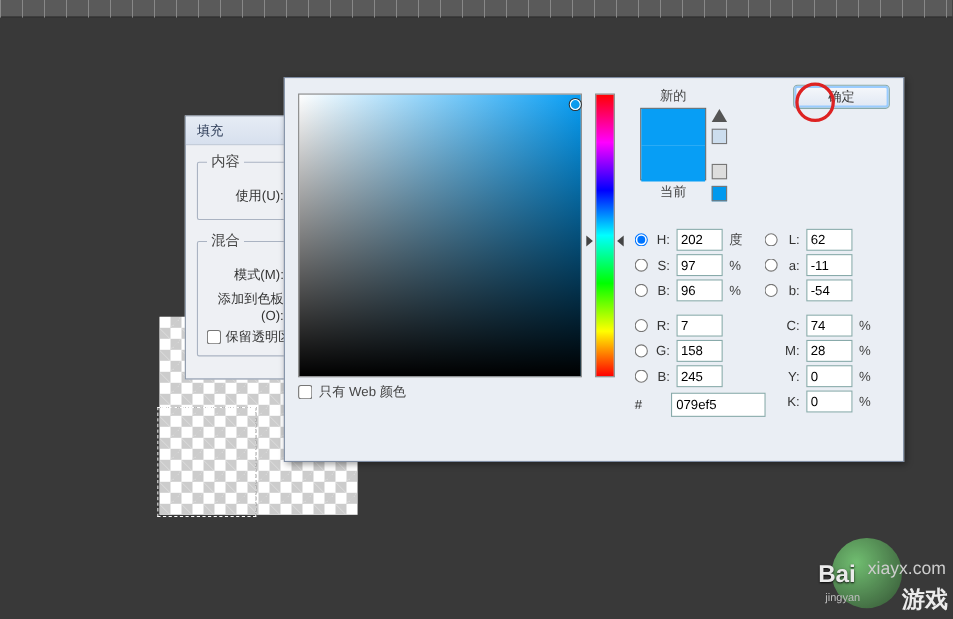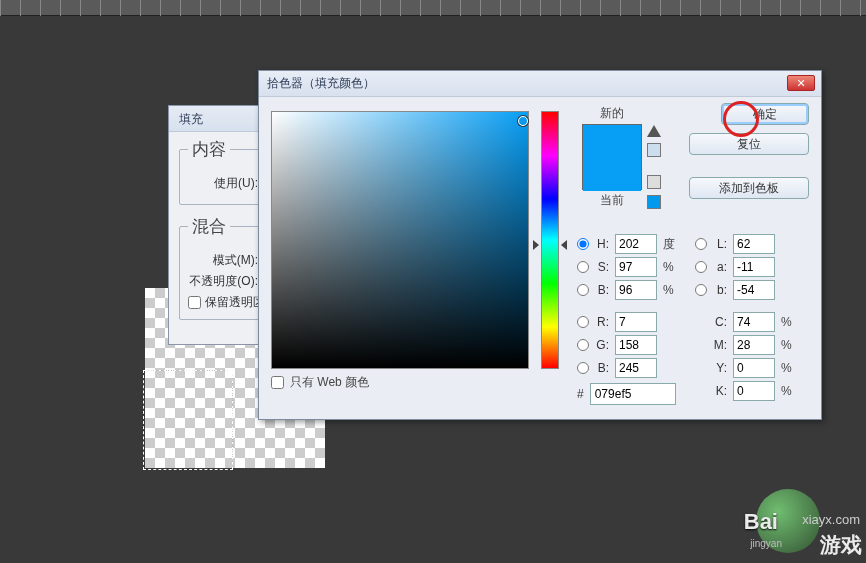--- a/index.html
+++ b/index.html
@@ -15,21 +15,21 @@
     background-size:20px 20px;
     background-position:0 0,0 10px,10px -10px,-10px 0;
     background-color:#fff; }
   .selection { position:absolute; left:-2px; top:82px; width:90px; height:100px; border:1px dashed #000; outline:1px dashed #fff; outline-offset:-1px; }
 
   
   .dlg-fill { position:absolute; left:168px; top:105px; width:300px; height:240px; background:#eef0f4; border:1px solid #8a96a8; }
   .dlg-fill .title { background:linear-gradient(#e6ecf5,#d7e0ee); height:26px; line-height:26px; padding-left:10px; font-size:12px; color:#2b3a55; border-bottom:1px solid #c0c9d8; }
   .dlg-fill .body { padding:6px 10px 10px 10px; font-size:12px; color:#333; }
   fieldset { border:1px solid #aab3c2; border-radius:2px; margin-bottom:10px; padding:10px 8px 8px 8px; }
-  legend { padding:0 4px; font-size:17px; color:#444; }
+  legend { padding:0 4px; font-size:13px; color:#444; }
   .row { display:flex; align-items:center; gap:4px; margin:4px 0; }
   .row label.right { text-align:right; width:70px; }
   .chk { display:flex; align-items:center; gap:4px; }
   input[type=checkbox]{width:13px;height:13px;}
 
   
   .dlg-color { position:absolute; left:258px; top:70px; width:564px; height:350px; background:#eaeef4; border:1px solid #7e8ca2; box-shadow:2px 2px 6px rgba(0,0,0,.4); }
   .dlg-color .titlebar { background:linear-gradient(#e8edf6,#d8e1ef); height:26px; display:flex; align-items:center; padding-left:8px; font-size:12px; color:#2b3a55; border-bottom:1px solid #c0c9d8; position:relative; }
   .closebtn { position:absolute; right:6px; top:4px; width:28px; height:16px; background:linear-gradient(#e87,#c33); color:#fff; font-size:11px; text-align:center; line-height:15px; border:1px solid #a22; border-radius:2px; cursor:pointer; }
   .cp-body { position:relative; padding:8px; font-size:12px; color:#333; }
@@ -61,28 +61,28 @@
   .ok-ring { position:absolute; right:50px; top:-2px; width:36px; height:36px; border:3px solid #d22; border-radius:50%; pointer-events:none; }
 
   .fields { position:absolute; left:318px; top:134px; width:238px; }
   .fld-row { display:flex; align-items:center; gap:6px; margin:3px 0; }
   .radio { width:12px; height:12px; }
   .fld-row .lab { width:14px; text-align:right; }
   .fld-row input[type=text] { width:42px; height:20px; font-size:12px; padding:1px 3px; border:1px solid #8aa; background:#fff; }
   .fld-row .unit { width:14px; font-size:12px; color:#444; }
   .cols2 { display:flex; gap:18px; }
   .hex-row { position:absolute; left:318px; top:286px; display:flex; align-items:center; gap:6px; }
-  .hex-row input { width:86px; height:22px; font-size:12px; padding:2px 4px; border:1px solid #8aa; }
+  .hex-row input { width:86px; height:22px; font-size:12px; padding:2px 4px; border:1px solid #8aa;margin-left:20px; }
 
   .webonly { position:absolute; left:12px; top:277px; display:flex; align-items:center; gap:6px; font-size:12px; color:#444; }
 
   .watermark { position:absolute; right:0; bottom:0; width:200px; height:100px; opacity:.9;text-align:center; }
   .wm1 { position:absolute; right:88px; bottom:28px; font-size:22px; color:#fff; font-weight:bold; text-shadow:0 1px 2px #000; }
   .wm2 { position:absolute; right:84px; bottom:14px; font-size:10px; color:#ccc; }
-  .wm3 { position:absolute; right:6px; bottom:36px; font-size:13px; color:#ddd; }
+  .wm3 { position:absolute; right:6px; bottom:36px; font-size:16px; color:#ddd; }
   .wm4 { position:absolute; right:4px; bottom:4px; font-size:21px; color:#fff; font-family:SimHei,sans-serif; font-weight:bold; }
   .wm-badge { position:absolute; right:46px; bottom:10px; width:64px; height:64px; border-radius:50%; background:radial-gradient(circle at 35% 35%, #7c7, #353); }
 </style>
 </head>
 <body>
 
 <div class="ruler"></div>
 
 <div class="canvas">
   <div class="selection"></div>
@@ -96,35 +96,31 @@
       <div class="row">
         <label class="right">使用(U):</label>
       </div>
     </fieldset>
     <fieldset>
       <legend>混合</legend>
       <div class="row">
         <label class="right">模式(M):</label>
       </div>
       <div class="row">
-        <label class="right">不透明度(O):</label>
+        <label class="right">添加到色板(O):</label>
       </div>
       <div class="chk">
         <input type="checkbox" style="">
         <span>保留透明区</span>
       </div>
     </fieldset>
   </div>
 </div>
 
 <div class="dlg-color">
-  <div class="titlebar">
-    <span>拾色器（填充颜色）</span>
-    <div class="closebtn">✕</div>
-  </div>
   <div class="cp-body">
     <div class="sv-box">
       <div class="sv-marker"></div>
     </div>
     <div class="hue-bar"></div>
     <div class="hue-arrow-l"></div>
     <div class="hue-arrow-r"></div>
 
     <div class="swatch-wrap">
       <div class="swatch-label">新的</div>
@@ -138,23 +134,21 @@
       <div class="warn"></div>
       <div class="ico"></div>
       <div style="height:6px"></div>
       <div class="ico" style="background:#ddd"></div>
       <div class="ico" style="background:#09e"></div>
     </div>
 
     <div class="btns">
       <div class="ok-ring"></div>
       <div class="btn primary">确定</div>
-      <div class="btn">复位</div>
       <div style="height:6px"></div>
-      <div class="btn">添加到色板</div>
       <div style="height:6px"></div>
     </div>
 
     <div class="fields">
       <div class="cols2">
         <div>
           <div class="fld-row">
             <input type="radio" name="m" class="radio" checked="" style="">
             <span class="lab">H:</span>
             <input type="text" value="202" style="">

